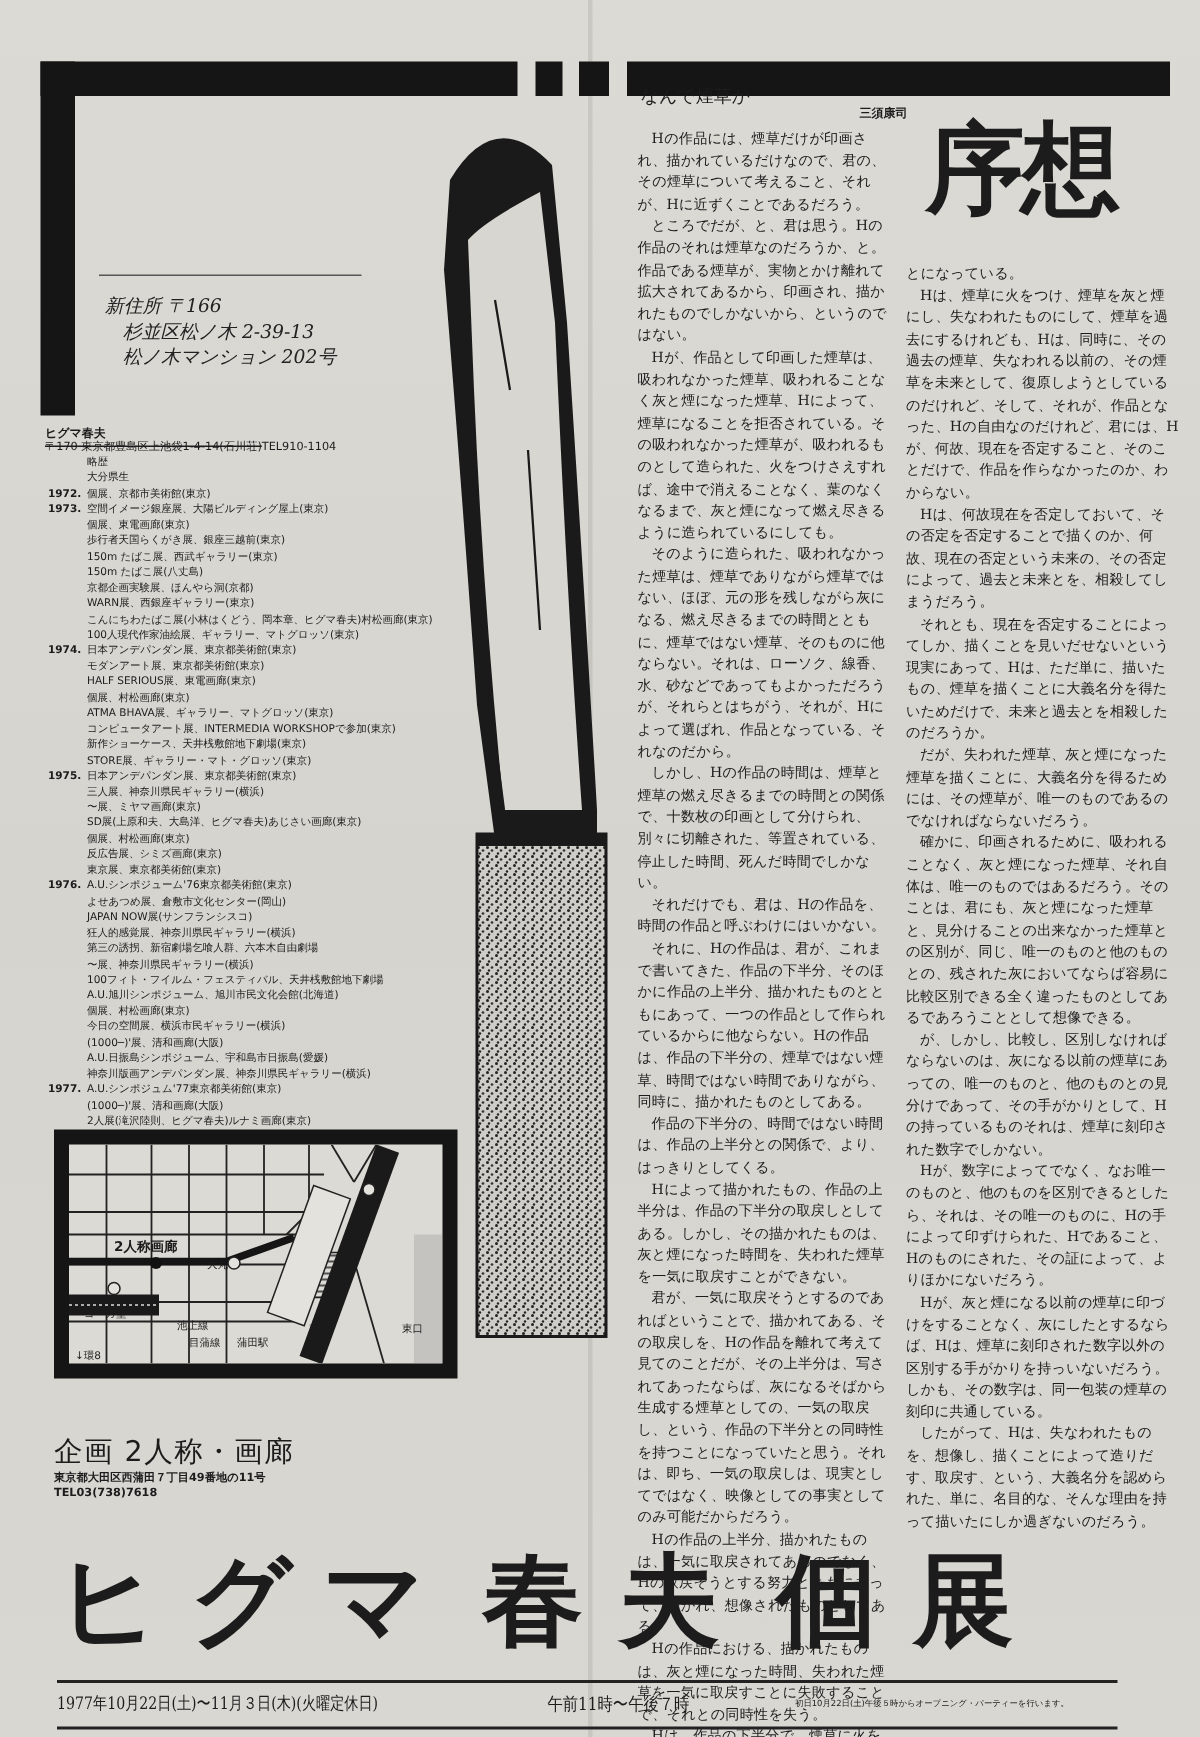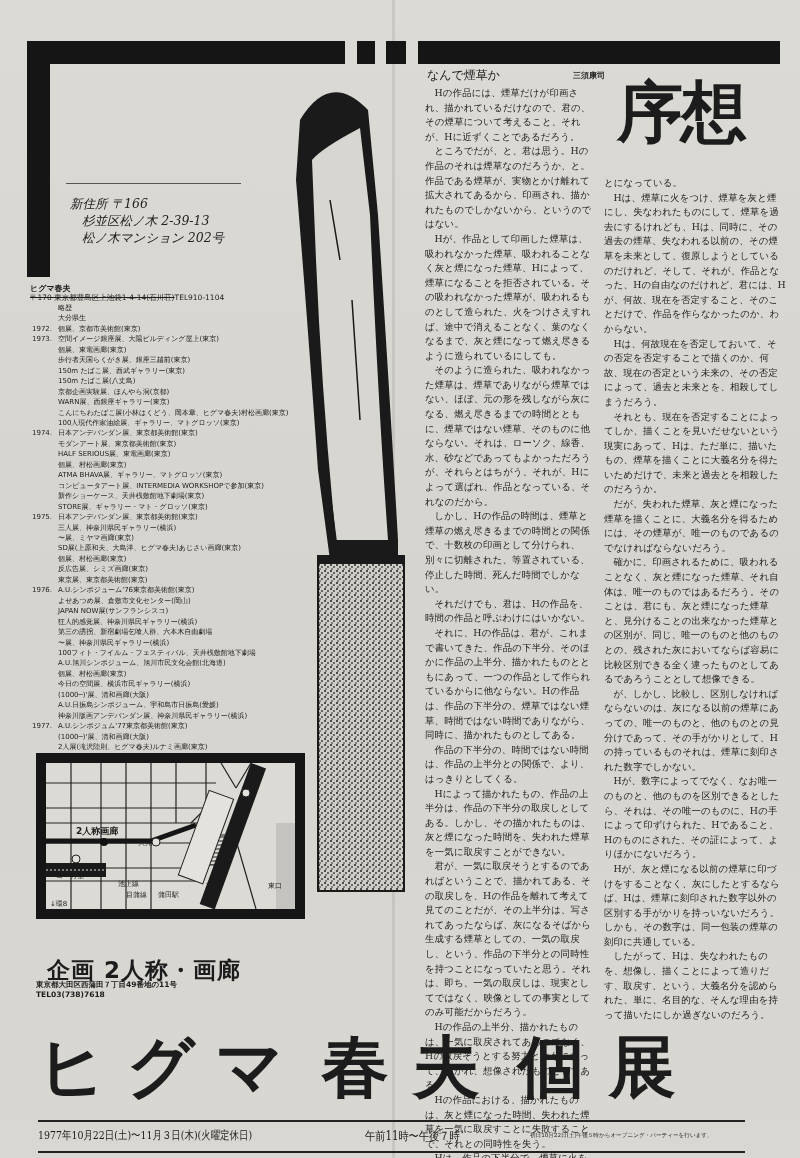--- a/index.html
+++ b/index.html
@@ -11,34 +11,34 @@
   .fold{position:absolute;left:392px;top:0;width:3px;height:1158px;background:rgba(120,120,115,.18);}
   
   .handwrite{position:absolute;left:70px;top:195px;font-family:"DejaVu Serif",serif;font-size:12.5px;line-height:17px;color:#222;font-style:italic;}
   .handwrite div{white-space:nowrap;}
   .hw-rule{position:absolute;left:66px;top:183px;width:175px;height:1px;background:#555;}
   .artist-name{position:absolute;left:30px;top:283px;font-size:8px;font-weight:bold;}
   .old-addr{position:absolute;left:30px;top:293px;font-size:7.5px;white-space:nowrap;}
   .old-addr .strike{text-decoration:line-through;}
   .bio{position:absolute;left:32px;top:303px;width:290px;font-size:7px;line-height:10.45px;}
   .bio .row{display:flex;white-space:nowrap;}
-  .bio .yr{width:26px;flex:none;}
+  .bio .yr{width:26px;flex:none;font-weight:bold;}
   .bio .ev{flex:1;}
   
   .map{position:absolute;left:36px;top:753px;width:269px;height:166px;background:#151515;}
   .map-inner{position:absolute;left:10px;top:10px;width:249px;height:146px;background:#dcdad4;overflow:hidden;}
   .map-label{position:absolute;font-size:7px;white-space:nowrap;}
   .map-gallery-label{position:absolute;left:30px;top:62px;font-size:9px;font-weight:bold;}
   
-  .org-title{position:absolute;left:36px;top:955px;font-size:23px;font-weight:700;letter-spacing:1px;margin-left:11px;}
+  .org-title{position:absolute;left:36px;top:955px;font-size:19px;font-weight:400;letter-spacing:1px;}
   .org-addr{position:absolute;left:36px;top:980px;font-size:7.5px;font-weight:bold;line-height:10px;}
   
   .cig{position:absolute;left:0;top:0;}
   
-  .essay-title{position:absolute;left:427px;top:67px;font-family:Liberation Sans, sans-serif;font-size:12px;}
+  .essay-title{position:absolute;left:427px;top:56px;font-family:Liberation Sans, sans-serif;font-size:12px;}
   .essay-author{position:absolute;left:545px;top:70px;font-size:8px;font-weight:bold;margin-left:28px;}
   .col{position:absolute;font-family:"DejaVu Serif","Liberation Serif",serif;font-size:9.4px;line-height:14.6px;letter-spacing:.2px;}
   .col p{margin:0;text-indent:1em;}
   .col p.noi{text-indent:0;}
   .col1{left:425px;top:86px;width:168px;}
   .col2{left:604px;top:176px;width:182px;}
   .jo-so{position:absolute;left:617px;top:80px;font-size:66px;font-weight:900;letter-spacing:-2px;line-height:1;}
   
   .big-title{position:absolute;left:38px;top:1034px;font-size:67px;font-weight:900;line-height:1;white-space:nowrap;letter-spacing:0;}
   .big-title span{display:inline-block;}

